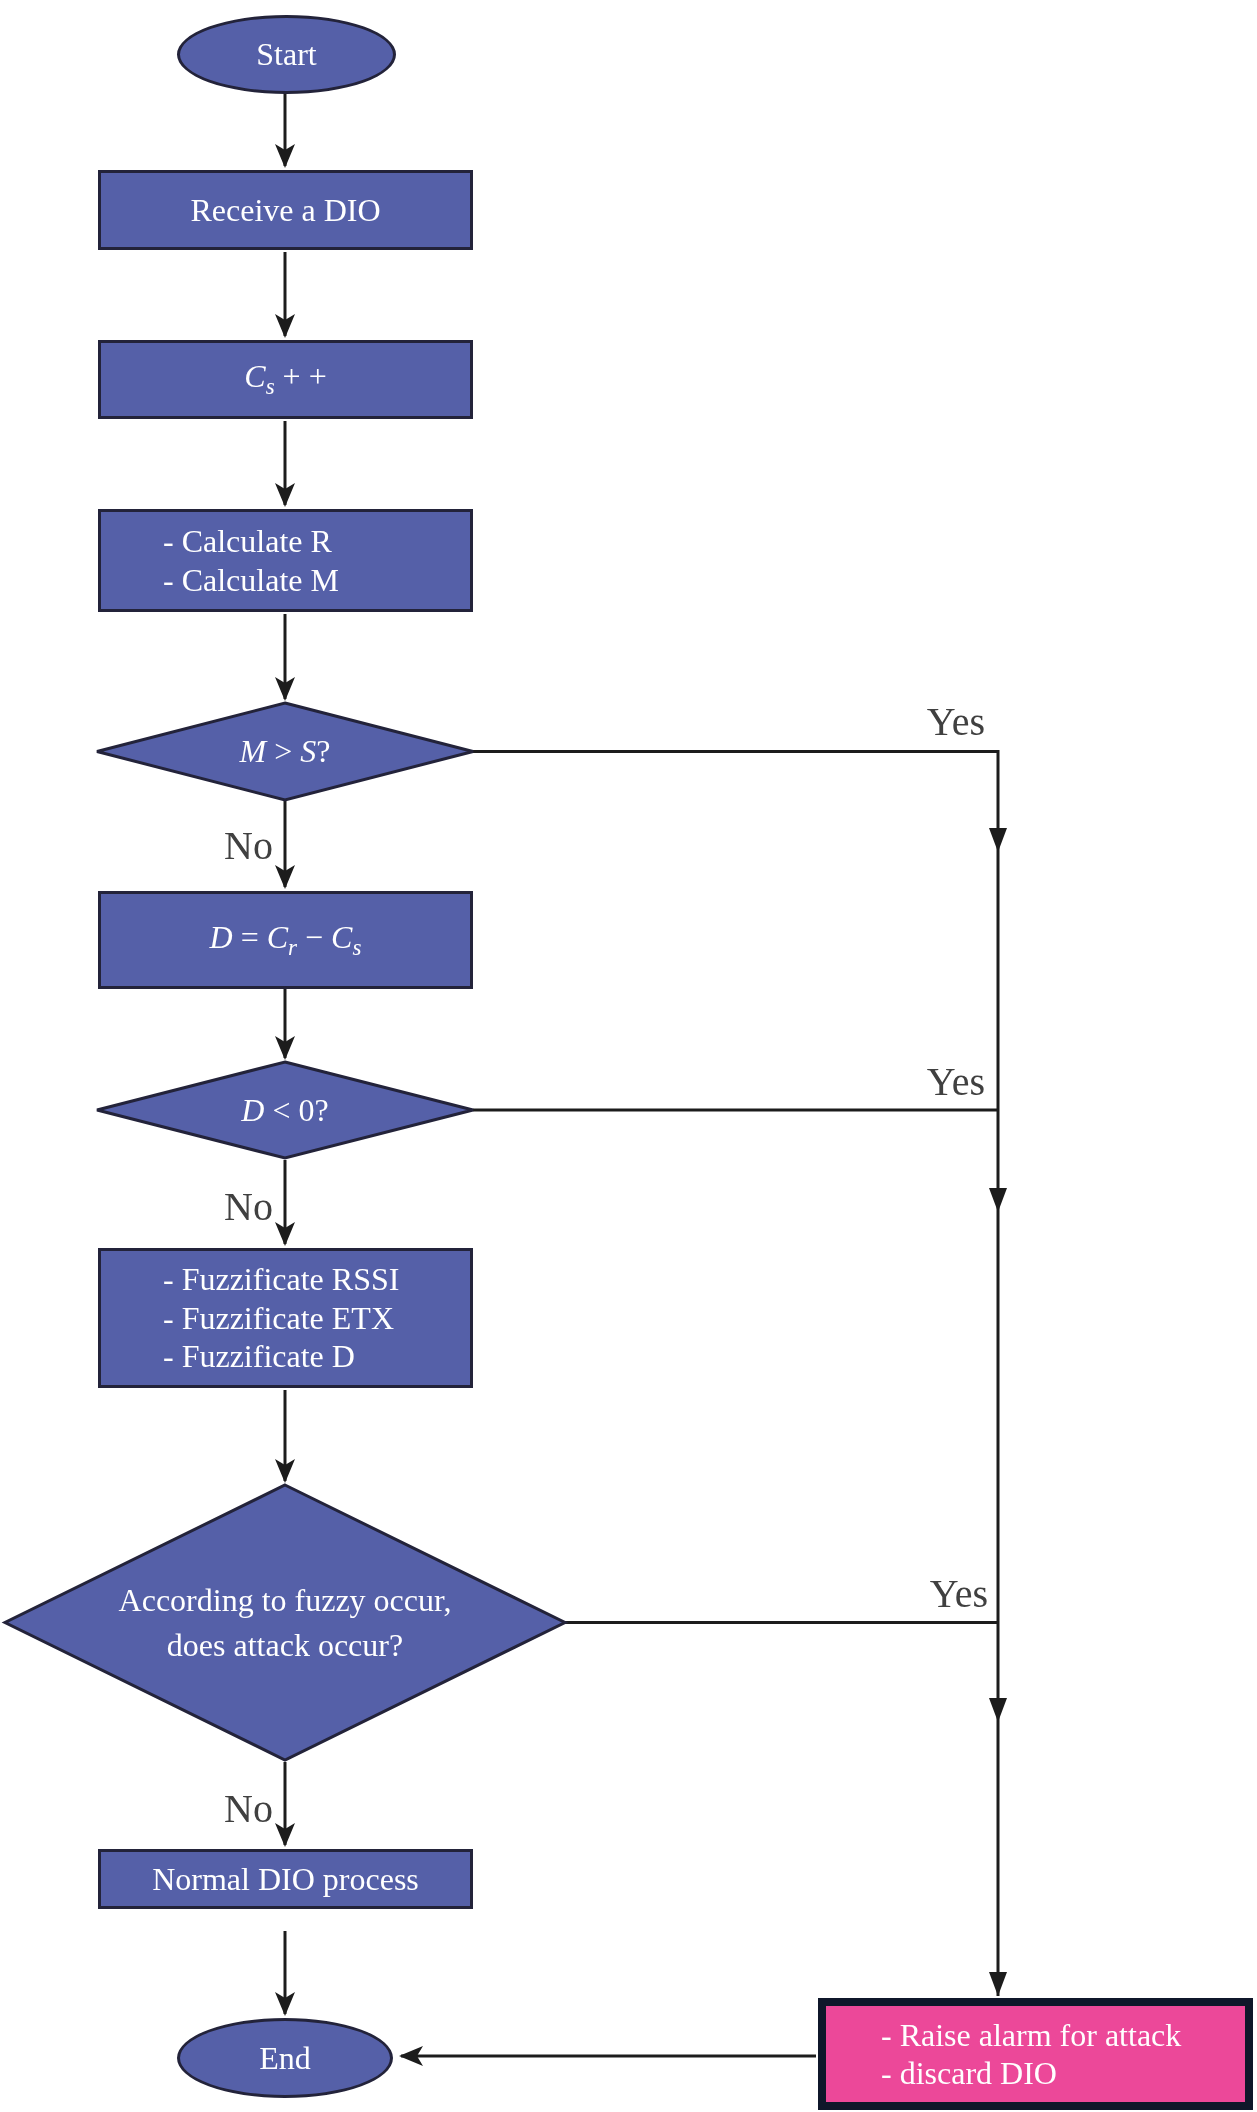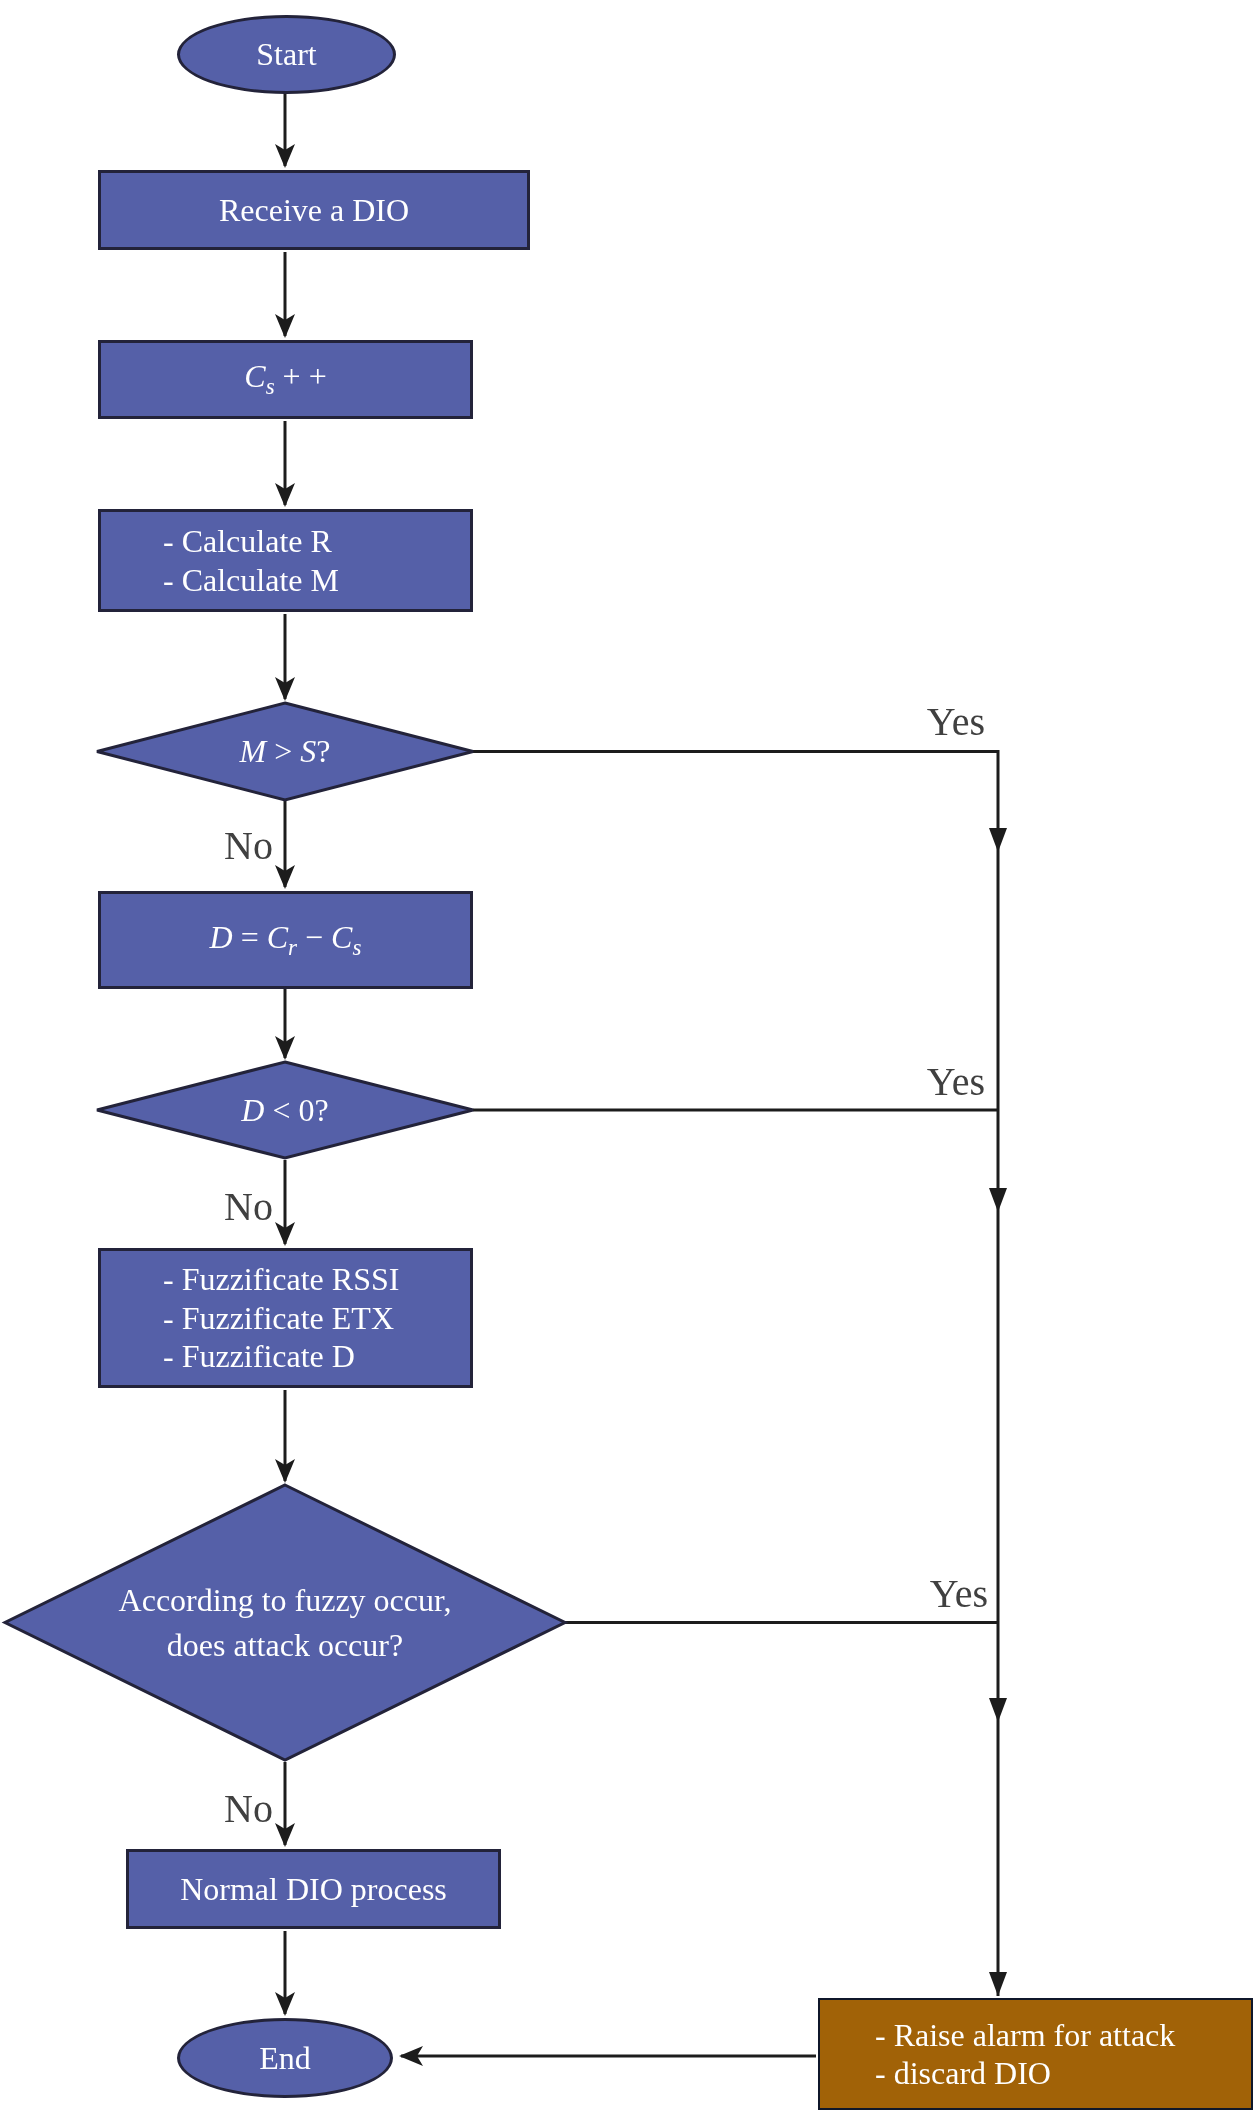--- a/index.html
+++ b/index.html
@@ -41,22 +41,22 @@
     flex-direction: column;
     align-items: center;
     justify-content: center;
     color: #ffffff;
     font-size: 32px;
     line-height: 1.38;
     text-align: center;
     pointer-events: none;
   }
   .alarm {
-    background: #a16207;
-    border: 2px solid #0f172a;
+    background: #ec4899;
+    border: 8px solid #0f172a;
   }
   .alarm .lines { padding-left: 55px; }
   .alarm .lines span { display: block; }
   .var { font-style: italic; }
   sub.var { font-size: 0.72em; }
   .edge-label {
     position: absolute;
     color: #404040;
     font-size: 40px;
     line-height: 1.0;
@@ -99,21 +99,21 @@
 
     <polygon points="285,703 473,751.5 285,800 97,751.5" fill="#5560A8" stroke="#23233a" stroke-width="3"></polygon>
     <polygon points="285,1062 473,1110 285,1158 97,1110" fill="#5560A8" stroke="#23233a" stroke-width="3"></polygon>
     <polygon points="285,1485 565,1622.5 285,1760 5,1622.5" fill="#5560A8" stroke="#23233a" stroke-width="3"></polygon>
   </svg>
 
   <div class="node blue terminator" style="left:177px; top:15px; width:219px; height:79px;">
     <span>Start</span>
   </div>
 
-  <div class="node blue" style="left:98px; top:170px; width:432px; height:80px;">
+  <div class="node blue" style="left:98px; top:170px; width:375px; height:80px;">
     <span>Receive a DIO</span>
   </div>
 
   <div class="node blue" style="left:98px; top:340px; width:375px; height:79px;">
     <span><span class="var">C</span><sub class="var">s</sub><span> + +</span></span>
   </div>
 
   <div class="node blue multiline" style="left:98px; top:509px; width:375px; height:103px;">
     <div class="lines">
       <span>- Calculate R</span>
@@ -139,21 +139,21 @@
       <span>- Fuzzificate ETX</span>
       <span>- Fuzzificate D</span>
     </div>
   </div>
 
   <div class="diamond-text" style="left:5px; top:1485px; width:560px; height:275px;">
     <span>According to fuzzy occur,</span>
     <span>does attack occur?</span>
   </div>
 
-  <div class="node blue" style="left:98px; top:1849px; width:375px; height:80px;margin-left:28px;">
+  <div class="node blue" style="left:98px; top:1849px; width:375px; height:60px;">
     <span>Normal DIO process</span>
   </div>
 
   <div class="node blue terminator" style="left:177px; top:2018px; width:216px; height:80px;font-family:Liberation Serif, serif;">
     <span>End</span>
   </div>
 
   <div class="node alarm multiline" style="left:818px; top:1998px; width:435px; height:112px;">
     <div class="lines">
       <span>- Raise alarm for attack</span>

